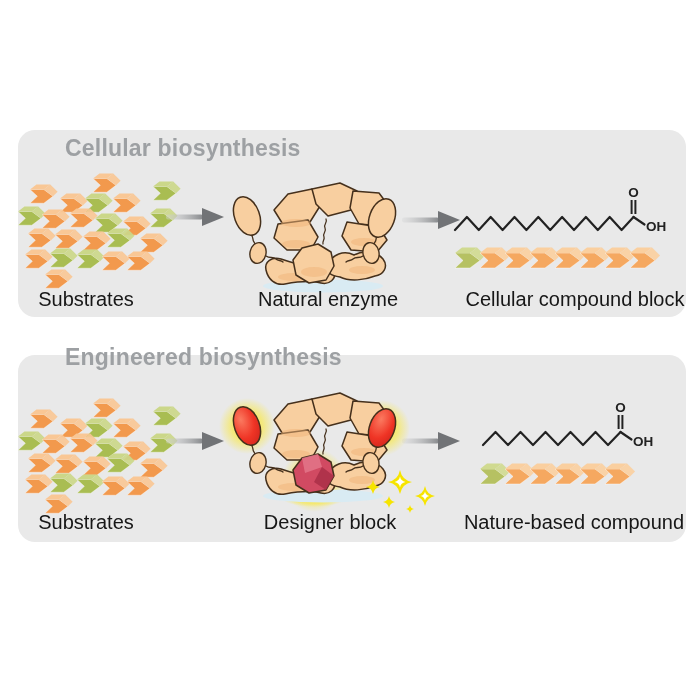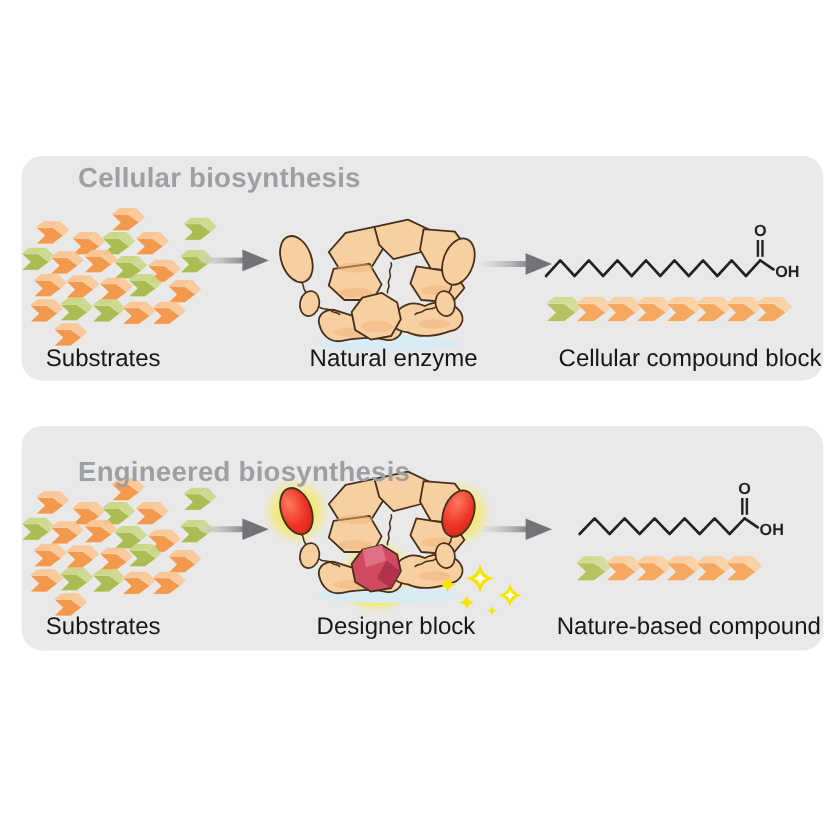--- a/index.html
+++ b/index.html
@@ -12,21 +12,21 @@
     background:#e9e9e9;border-radius:17px;z-index:0;
   }
   #panel1{top:130px;}
   #panel2{top:355px;}
   #art{position:absolute;left:0;top:0;z-index:1;}
   .title{
     position:absolute;left:33px;z-index:2;
     font-size:23px;font-weight:bold;color:#9da0a3;letter-spacing:0.2px;margin-left:32px;
   }
   #title1{top:135px;}
-  #title2{top:380px;}
+  #title2{top:344px;}
   .lab{
     position:absolute;z-index:2;transform:translateX(-50%);
     font-size:20px;color:#171717;white-space:nowrap;text-align:center;
   }
   .row1{top:288px;}
   .row2{top:511px;}
 </style>
 </head>
 <body>
 

